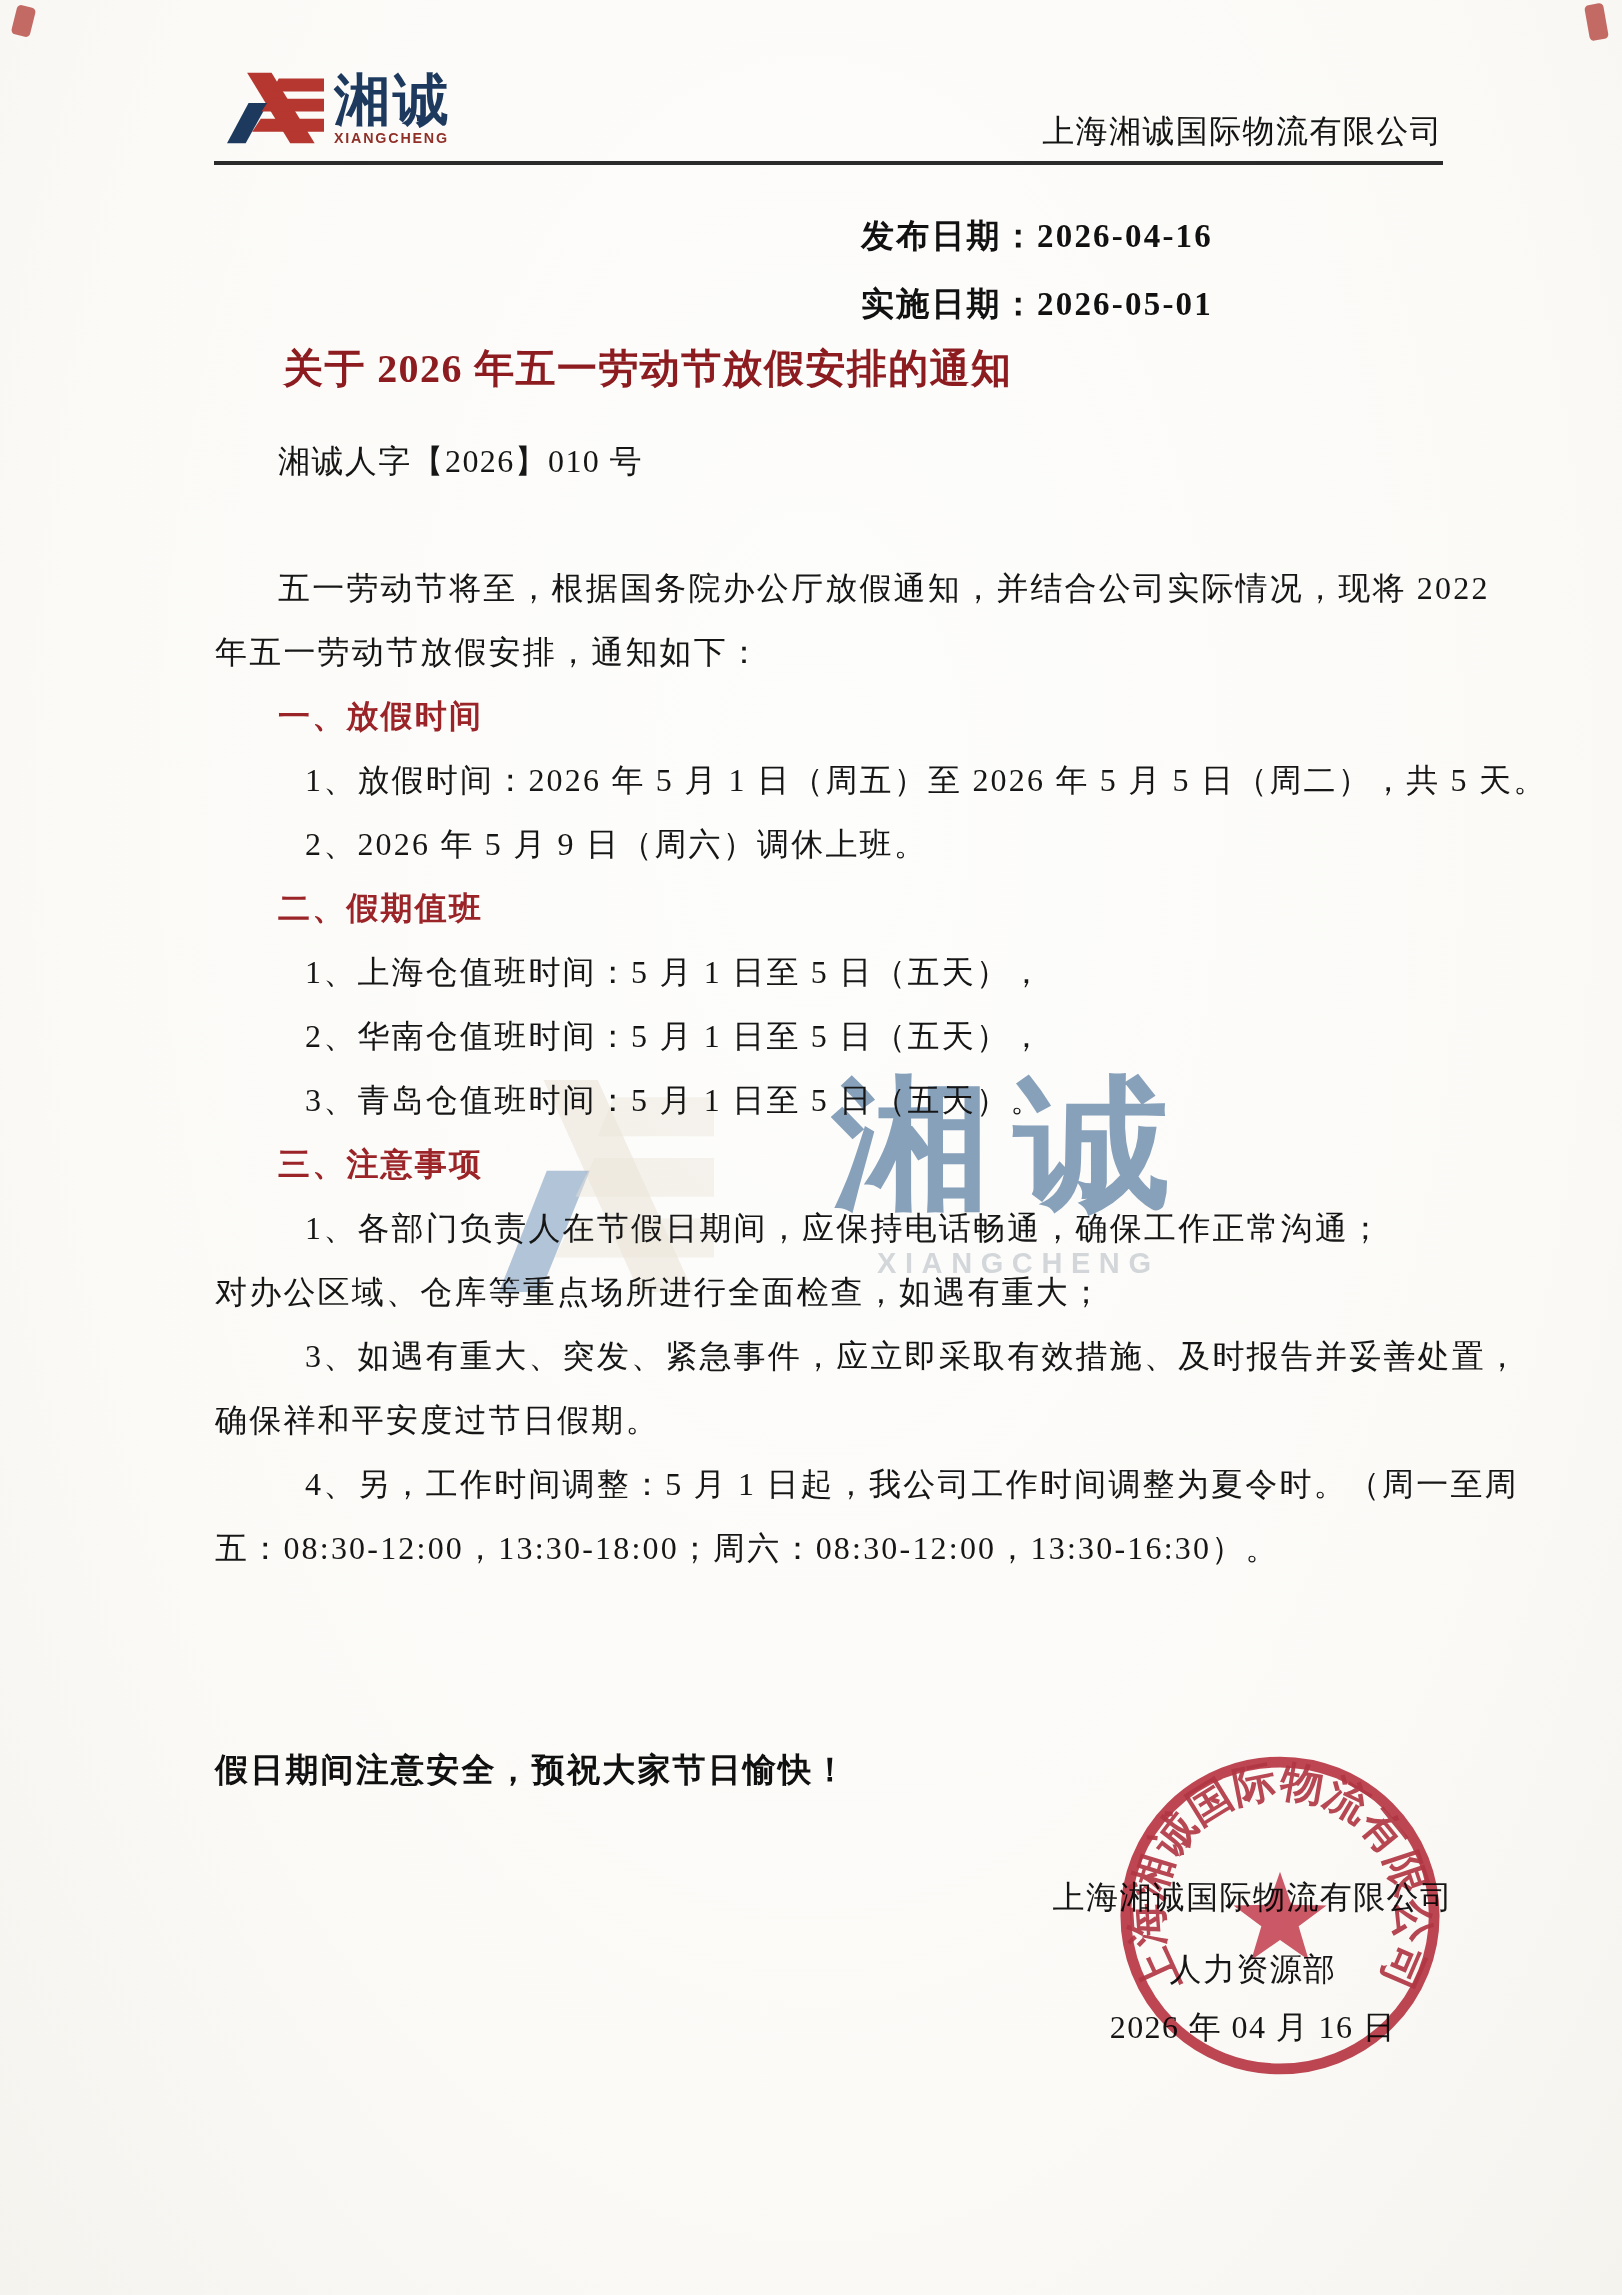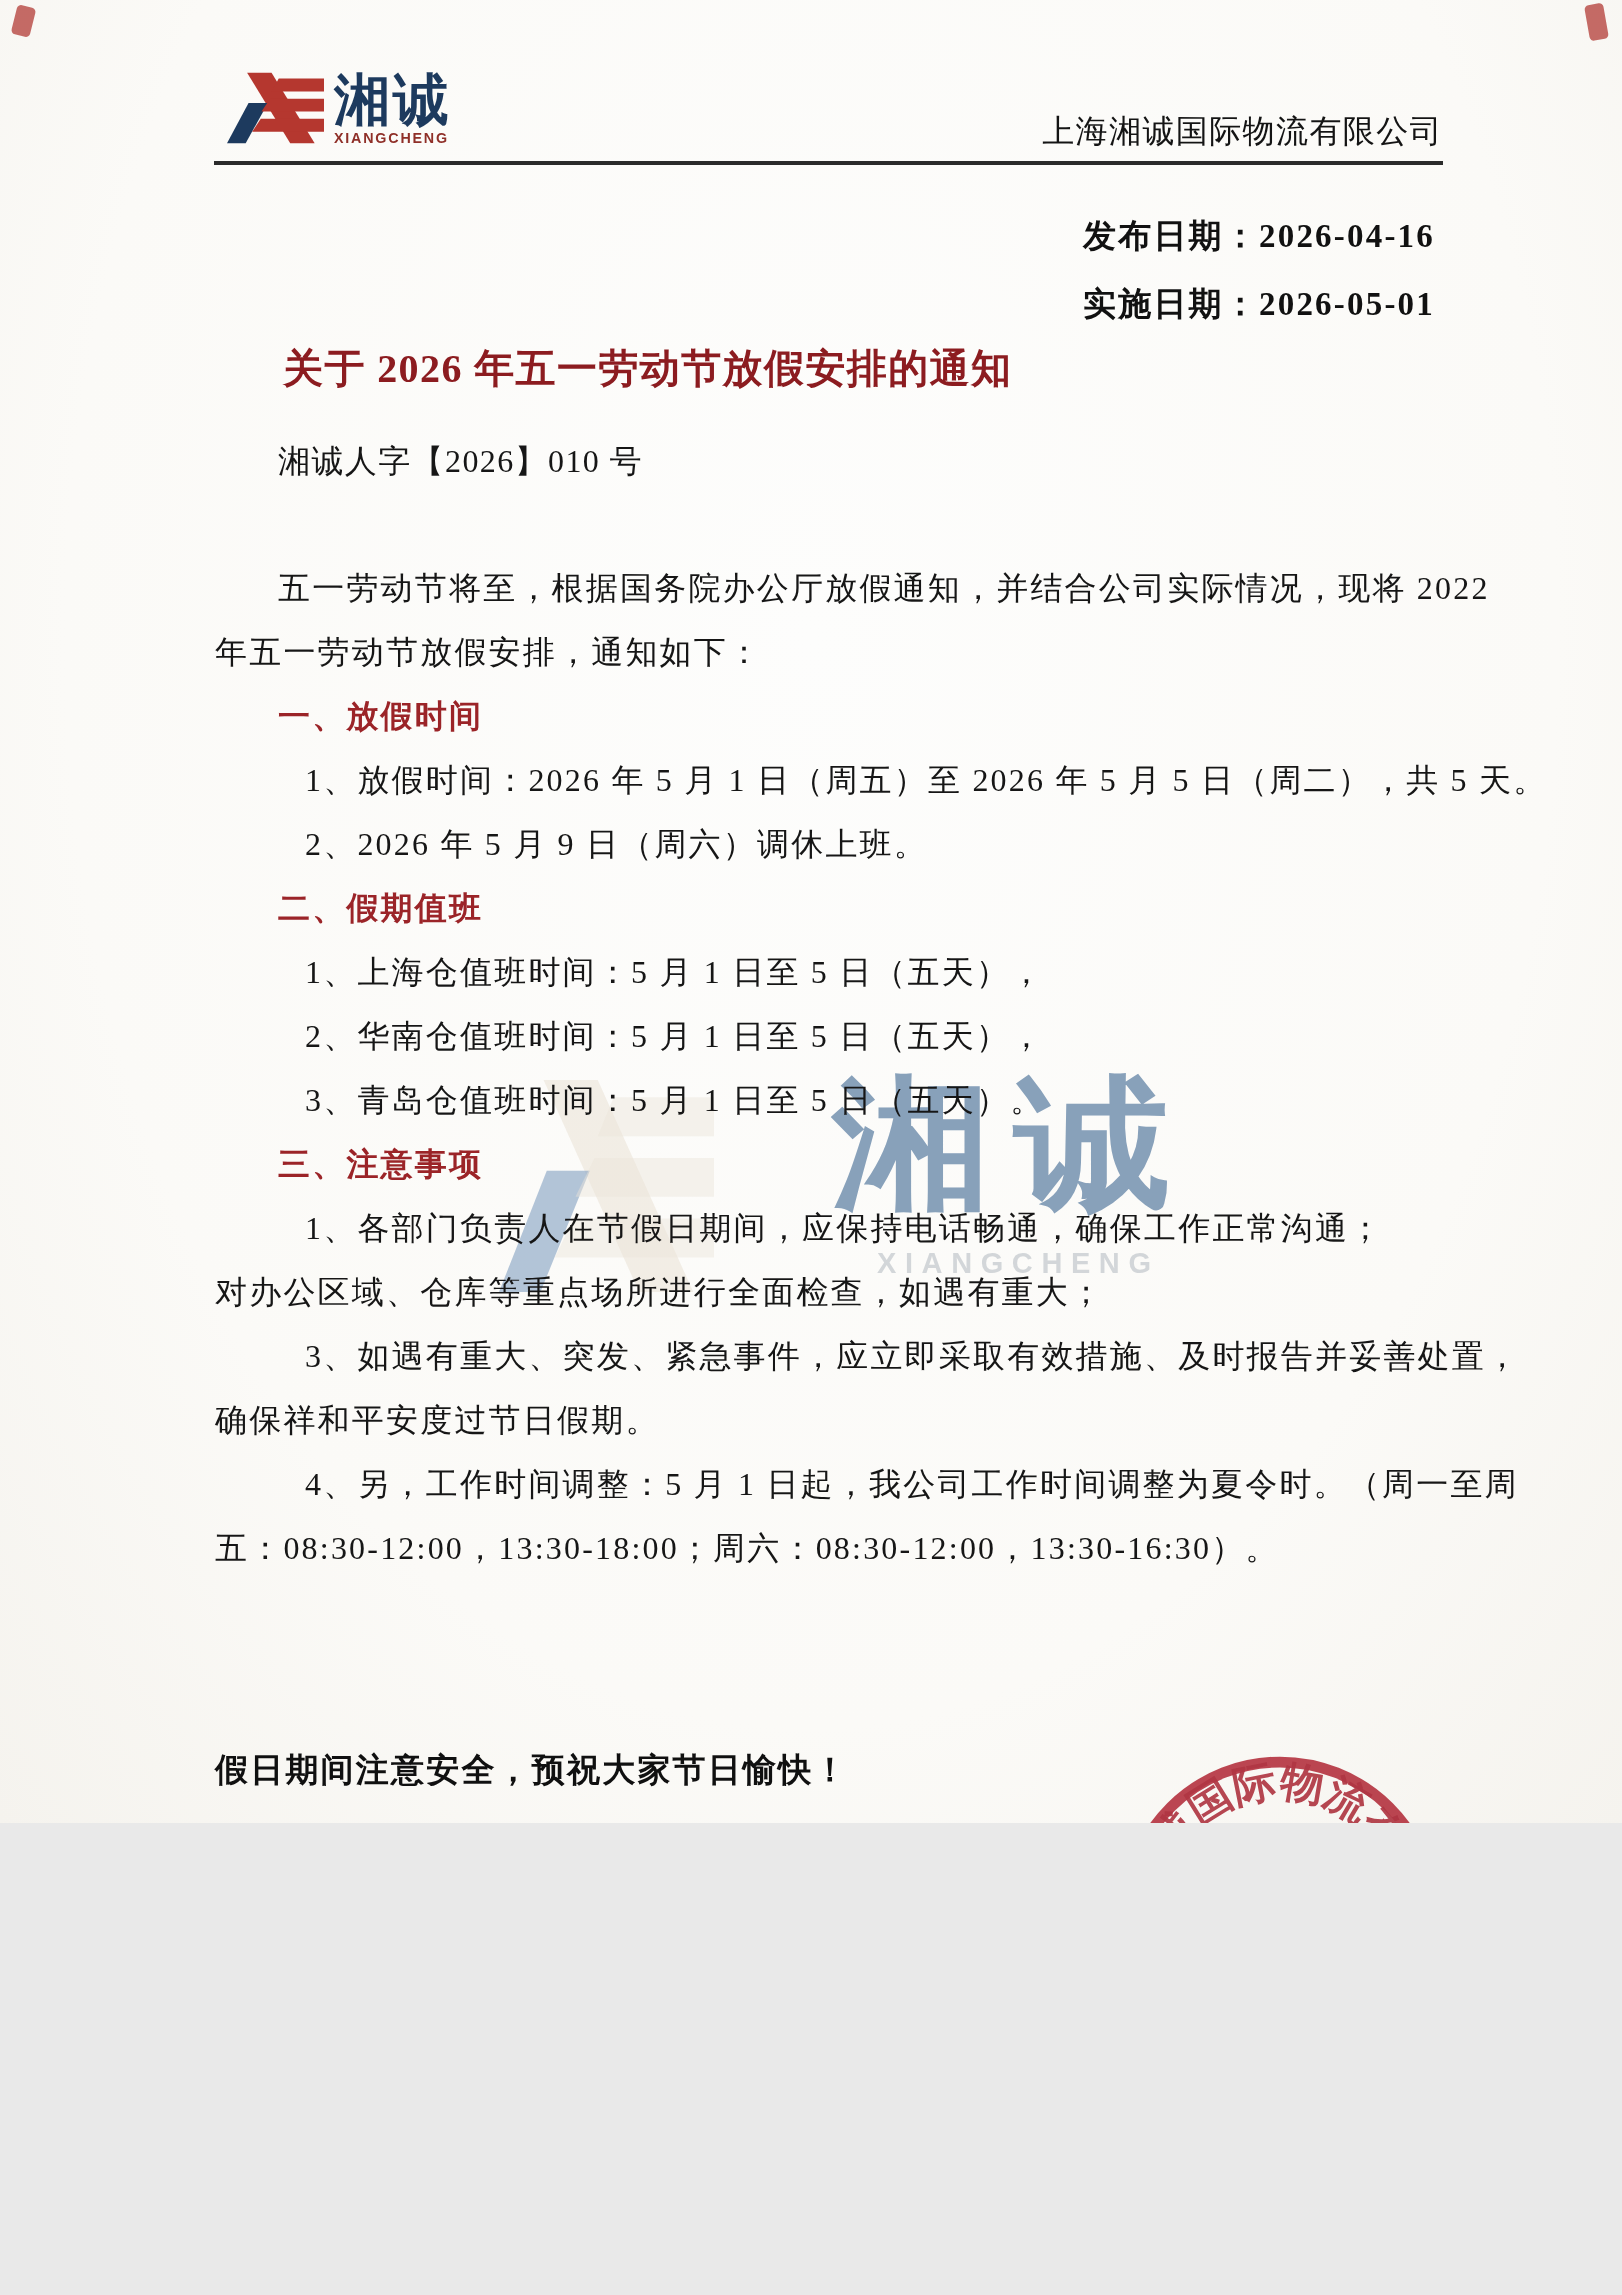--- a/index.html
+++ b/index.html
@@ -1,30 +1,30 @@
 <!DOCTYPE html>
 <html style="font-size:11.5px"><head>
 <meta charset="utf-8">
 <style>
   html,body{margin:0;padding:0;}
   body{width:1623px;height:2295px;background:#e9e9e9;font-family:"Liberation Serif","DejaVu Serif",serif;}
-  .page{position:relative;width:1623px;height:1823px;overflow:hidden;
+  .page{position:relative;width:1623px;height:2295px;overflow:hidden;
         background:radial-gradient(ellipse at 50% 35%, #fdfdfc 0%, #fbfaf7 65%, #f5f3ee 100%);
         color:#1a1a1a;}
   
   .logo{position:absolute;left:227px;top:72px;display:flex;align-items:flex-start;}
   .logo-x{width:97px;height:72px;}
   .logo-txt{margin-left:10px;}
   .logo-cn{font-size:56px;line-height:57px;font-weight:bold;color:#1d3a5e;letter-spacing:2.9px;white-space:nowrap;}
   .logo-en{font-size:14.3px;line-height:16px;font-weight:bold;color:#8f2f28;letter-spacing:1.8px;
            font-family:"Liberation Sans","DejaVu Sans",sans-serif;margin-top:1.4px;}
   .header-company{position:absolute;top:114px;left:861px;width:582px;text-align:right;
                   font-size:32px;line-height:34px;color:#141414;letter-spacing:1.4px;white-space:nowrap;}
   .rule{position:absolute;left:214px;top:161px;width:1229px;height:3.6px;background:#2b2b2b;}
-  .date-line{position:absolute;left:861px;width:574px;text-align:right;font-size:33px;line-height:37px;
+  .date-line{position:absolute;left:861px;width:574px;text-align:left;font-size:33px;line-height:37px;
              font-weight:bold;letter-spacing:2.2px;white-space:nowrap;color:#111;}
   .date-1{top:218px;}
   .date-2{top:286px;}
   
   .doc-title{position:absolute;left:215px;top:343px;width:1212px;text-align:left;
              font-size:40px;line-height:52px;font-weight:bold;color:#8c1c20;letter-spacing:1.4px;
              transform:translateX(68px);white-space:nowrap;}
   .doc-number{position:absolute;left:215px;top:443px;width:1212px;text-align:left;
               font-size:32px;line-height:36px;color:#161616;letter-spacing:1.4px;
               transform:translateX(63px);white-space:nowrap;}

